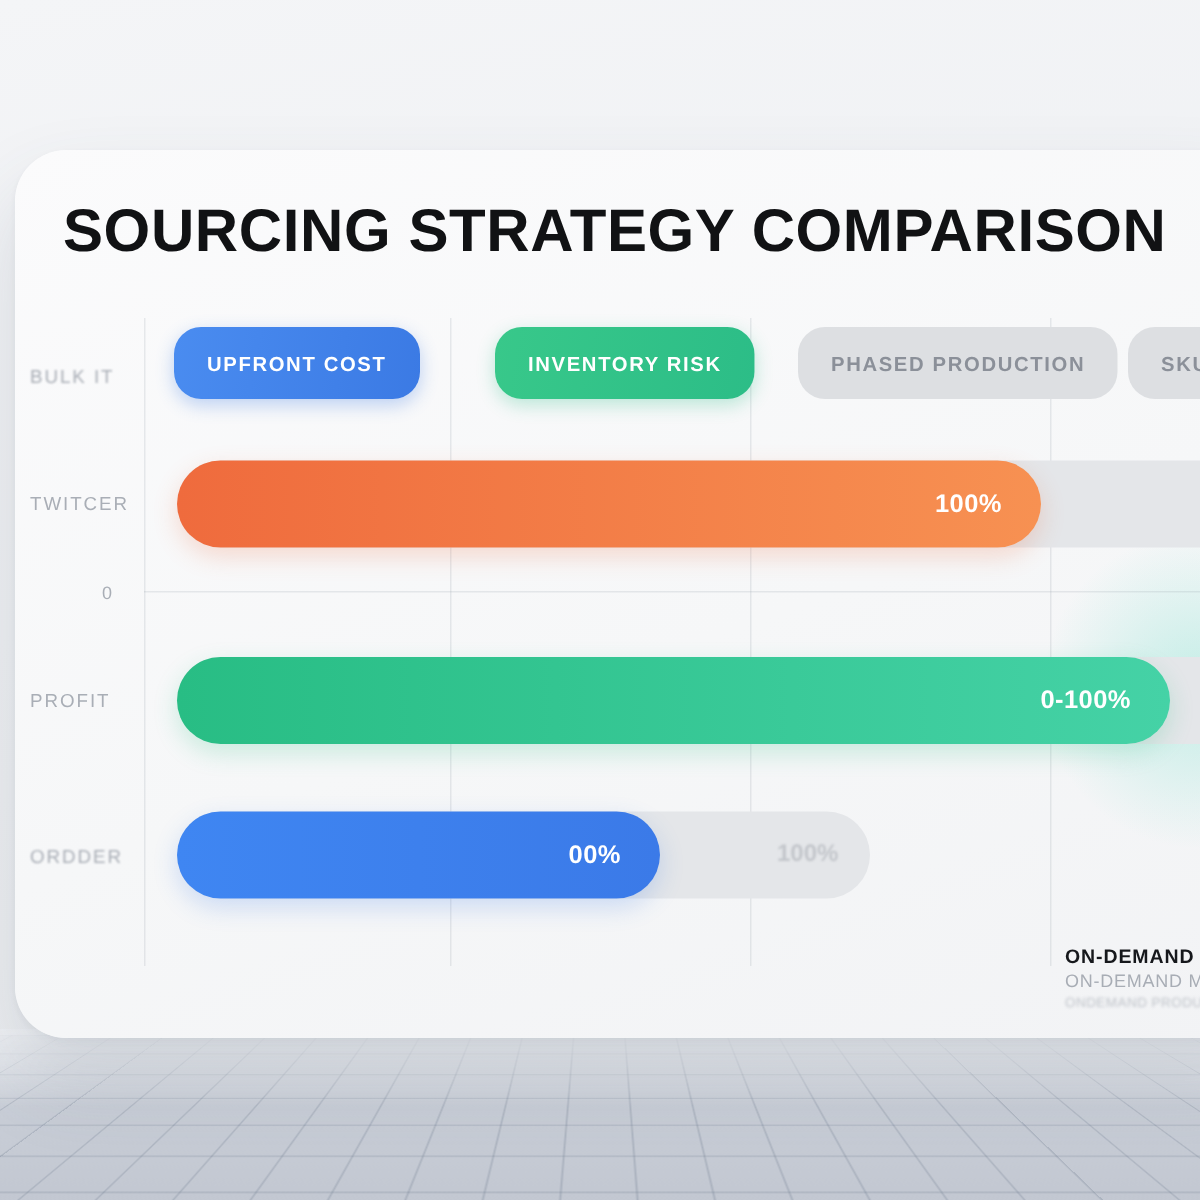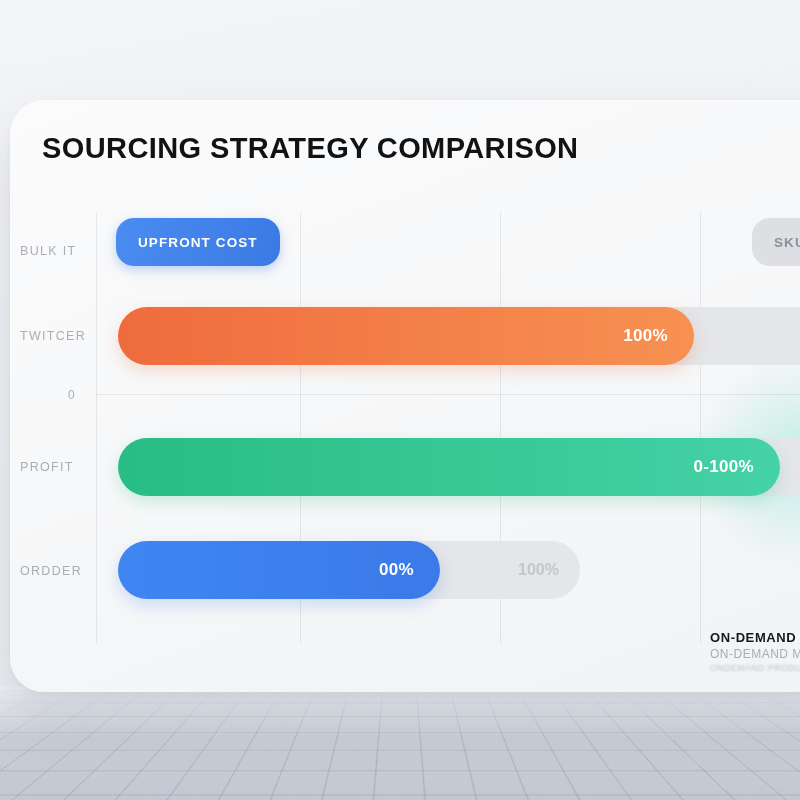--- a/index.html
+++ b/index.html
@@ -53,21 +53,21 @@
     position: absolute;
     right: -60px; top: 250px;
     width: 220px; height: 220px;
     background: radial-gradient(circle, rgba(120,225,205,0.40) 0%, rgba(120,225,205,0) 68%);
     pointer-events: none;
   }
 
   .card-title {
     position: absolute;
     left: 32px; top: 32px;
-    font-size: 29px;
+    font-size: 40px;
     font-weight: 700;
     letter-spacing: 0.4px;
     color: #111214;
     white-space: nowrap;
   }
 
   
   .chart {
     position: absolute;
     left: 0; top: 112px; right: 0; bottom: 0;
@@ -196,20 +196,26 @@
       <div class="vgrid" style="left:86px;"></div>
       <div class="vgrid" style="left:290px;"></div>
       <div class="vgrid" style="left:490px;"></div>
       <div class="vgrid" style="left:690px;"></div>
 
       <div class="hgrid" style="top:182px;"></div>
 
       <div class="pill blue" style="left:106px; top:6px;">
         <span>UPFRONT COST</span>
       </div>
+      <div class="pill green" style="left:320px; top:6px;">
+        <span>INVENTORY RISK</span>
+      </div>
+      <div class="pill grey" style="left:522px; top:6px;">
+        <span>PHASED PRODUCTION</span>
+      </div>
       <div class="pill grey" style="left:742px; top:6px;">
         <span>SKU CO</span>
       </div>
 
       <div class="axis-label blurry" style="left:10px; top:32px;">BULK IT</div>
       <div class="axis-label" style="left:10px; top:117px;">TWITCER</div>
       <div class="axis-num" style="left:58px; top:176px;">0</div>
       <div class="axis-label" style="left:10px; top:248px;">PROFIT</div>
       <div class="axis-label blurry" style="left:10px; top:352px;">ORDDER</div>
 

